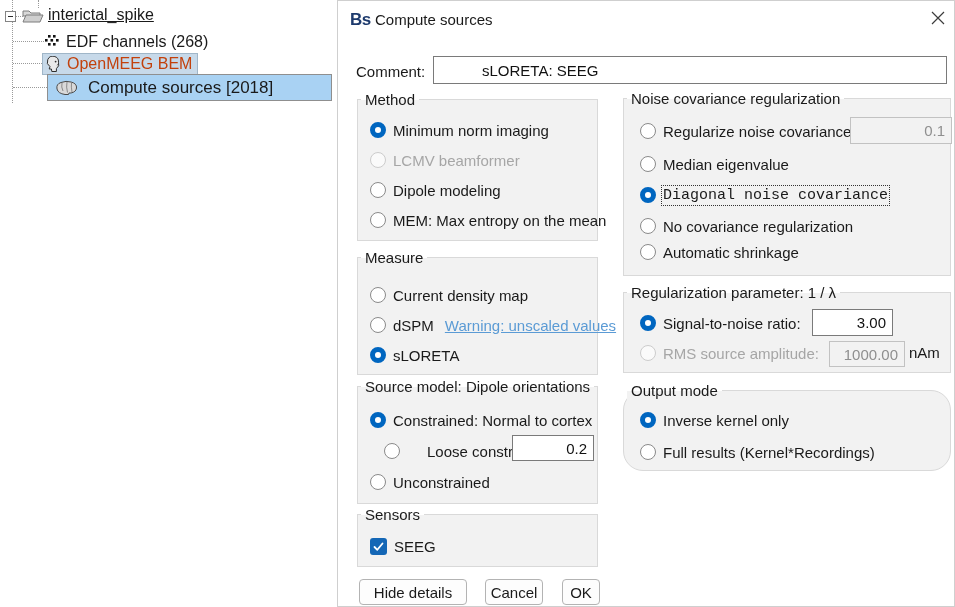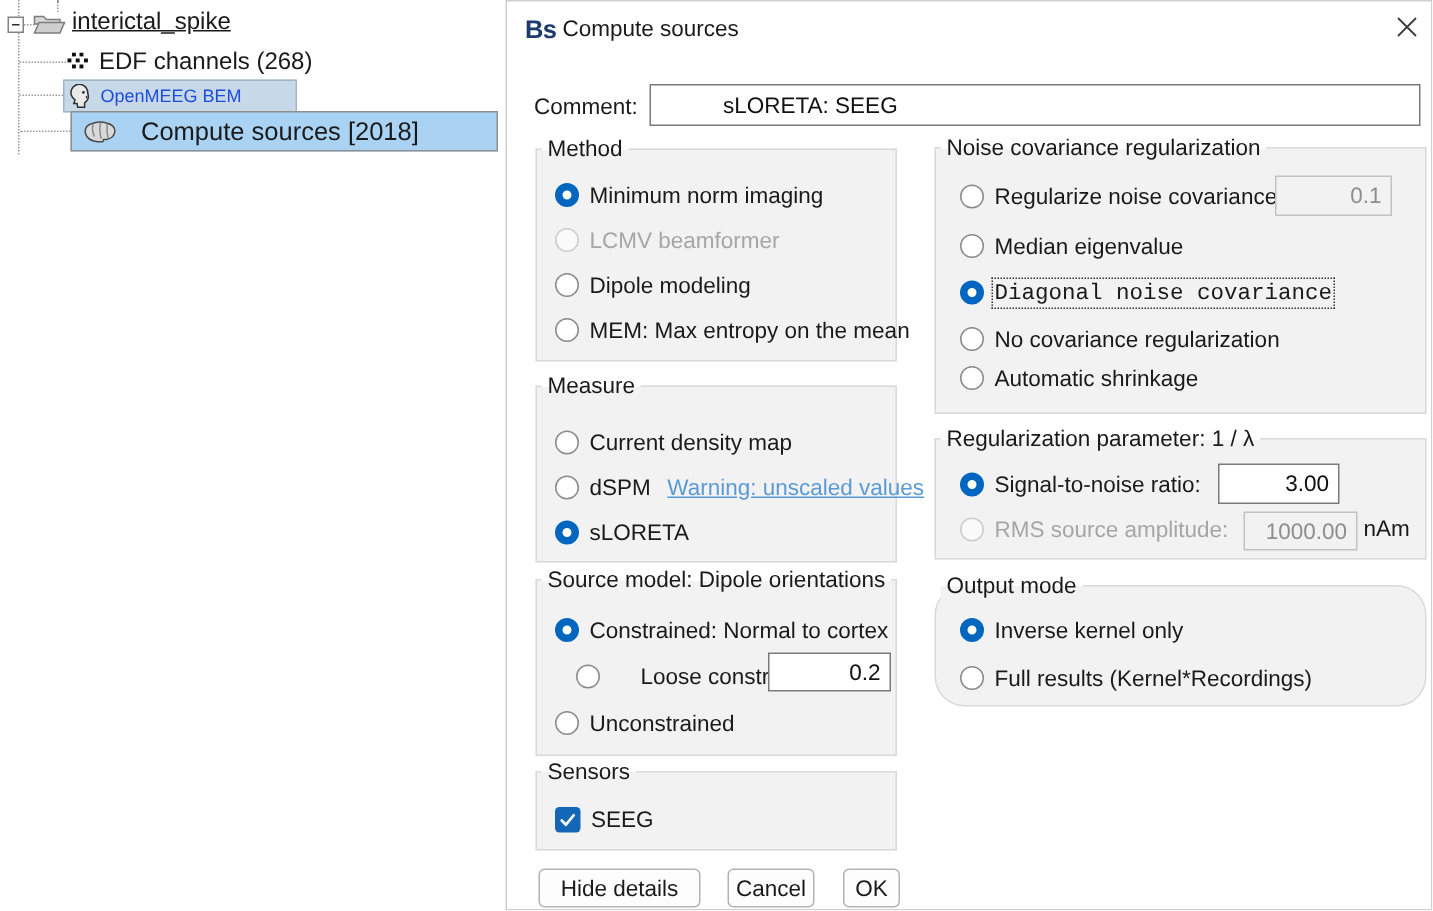--- a/index.html
+++ b/index.html
@@ -83,24 +83,24 @@
       </g>
     </svg>
     <span class="t-label" style="left:66px;top:33px;">EDF channels (268)</span>
 
     <div class="t-row sel-light" style="left:42px;top:53px;width:156px;height:22px;padding-left:3px;gap:6px;">
       <svg class="t-icon" width="15" height="17" viewBox="0 0 15 17">
         <path d="M12.5 6.2 A5.6 5.6 0 1 0 4 10.6 L3.2 13 H5.4 L5.8 15.5 H10.4 L10.4 12.6 A5.6 5.6 0 0 0 12.5 6.2 Z" fill="#e9e9e9" stroke="#2f2f2f" stroke-width="1"></path>
         <circle cx="9.6" cy="5.6" r="0.9" fill="#2f2f2f"></circle>
         <path d="M11.3 8.3 q 1 .4 0 1" stroke="#2f2f2f" stroke-width="0.9" fill="none"></path>
       </svg>
-      <span style="font-size:12px;color:#1d4ed8;white-space:nowrap;">OpenMEEG BEM</span>
-    </div>
-
-    <div class="t-row sel-blue" style="left:47px;top:74px;width:285px;height:27px;padding-left:7px;gap:16px;">
+      <span style="font-size:16px;color:#c2410c;white-space:nowrap;">OpenMEEG BEM</span>
+    </div>
+
+    <div class="t-row sel-blue" style="left:47px;top:74px;width:285px;height:27px;padding-left:7px;gap:10px;">
       <svg class="t-icon" width="23" height="16" viewBox="0 0 23 16">
         <path d="M2 9 Q1 4 6 2.5 Q11 0.5 16 2 Q22 3.5 21.5 8 Q21 12 16 13 L14 13 L13.5 14.5 L10 14.5 Q3 13.5 2 9 Z" fill="#d9d9d9" stroke="#4a4a4a" stroke-width="1"></path>
         <path d="M7 3 Q6 7 8 11 M12 2 Q11 7 12.5 12.5 M16.5 2.5 Q16 7 17 12" stroke="#8a8a8a" stroke-width="1" fill="none"></path>
       </svg>
       <span style="font-size:17px;white-space:nowrap;">Compute sources [2018]</span>
     </div>
   </div>
 
   <div class="dialog">
 
@@ -180,21 +180,21 @@
         <span class="rlabel">SEEG</span>
       </div>
     </div>
 
     <div class="grp" style="left:285px;top:97px;width:328px;height:178px;">
       <span class="grp-label">Noise covariance regularization</span>
       <div class="row" style="left:16px;top:21px;">
         <span class="radio"></span>
         <span class="rlabel">Regularize noise covariance:</span>
       </div>
-      <input class="fld dis" disabled="" style="left: 226px; top: 18px; width: 78px; height: 27px;" value="0.1">
+      <input class="fld dis" disabled="" style="left: 226px; top: 18px; width: 102px; height: 27px;" value="0.1">
       <div class="row" style="left:16px;top:54px;">
         <span class="radio"></span>
         <span class="rlabel">Median eigenvalue</span>
       </div>
       <div class="row" style="left:16px;top:85px;">
         <span class="radio sel"></span>
         <span class="rlabel focused">Diagonal noise covariance</span>
       </div>
       <div class="row" style="left:16px;top:116px;">
         <span class="radio"></span>

